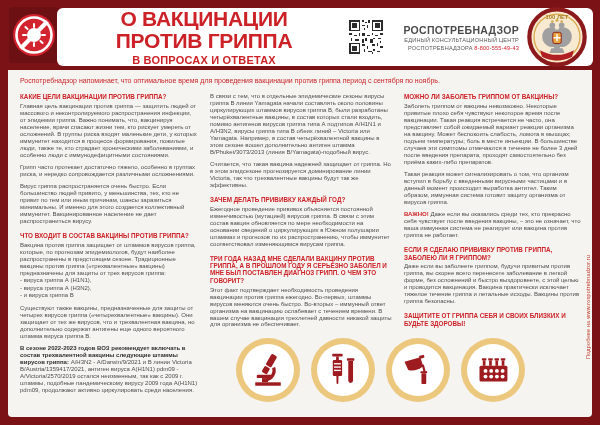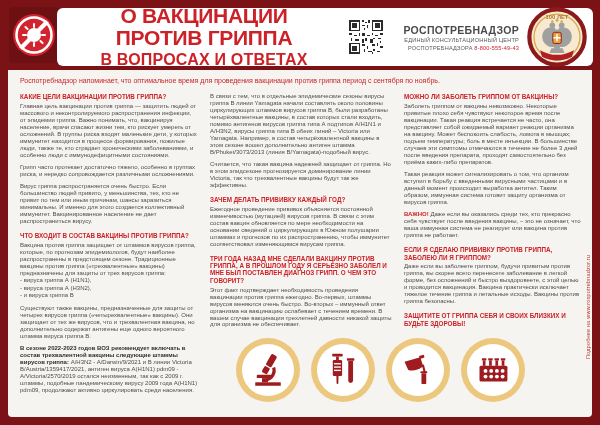--- a/index.html
+++ b/index.html
@@ -15,21 +15,21 @@
   
   .header { position:absolute; top:0; left:0; right:0; height:70px; }
   .novirus { position:absolute; left:9px; top:7px; width:50px; height:56px; }
   .banner {
     position:absolute; left:57px; top:8px; right:7px; height:58px;
     background:#ffffff; border-radius:6px;
     display:flex; align-items:center; padding:0 4px 0 18px; gap:8px;
   }
   .titles { width:305px; text-align:center; }
   .title { font-size:21px; font-weight:bold; color:#cc2127; line-height:1.05; letter-spacing:-0.3px; }
-  .subtitle { font-size:16px; font-weight:bold; color:#cc2127; margin-top:2px; letter-spacing:0.2px; }
+  .subtitle { font-size:11px; font-weight:bold; color:#cc2127; margin-top:2px; letter-spacing:0.2px; }
   .spacer { flex:1; }
   .qr { width:34px; height:34px; flex:0 0 auto; }
   .orgtext { width:128px; flex:0 0 auto;text-align:right; }
   .orgname { font-size:10.5px; font-weight:bold; color:#4a4a4a; letter-spacing:0.3px; }
   .orgline { font-size:5.6px; color:#5a5a5a; margin-top:1.5px; letter-spacing:0.2px; }
   .phone { color:#cc2127; }
   .emblem { width:60px; height:60px; flex:0 0 auto; margin-right:2px; }
 
   
   .content {

